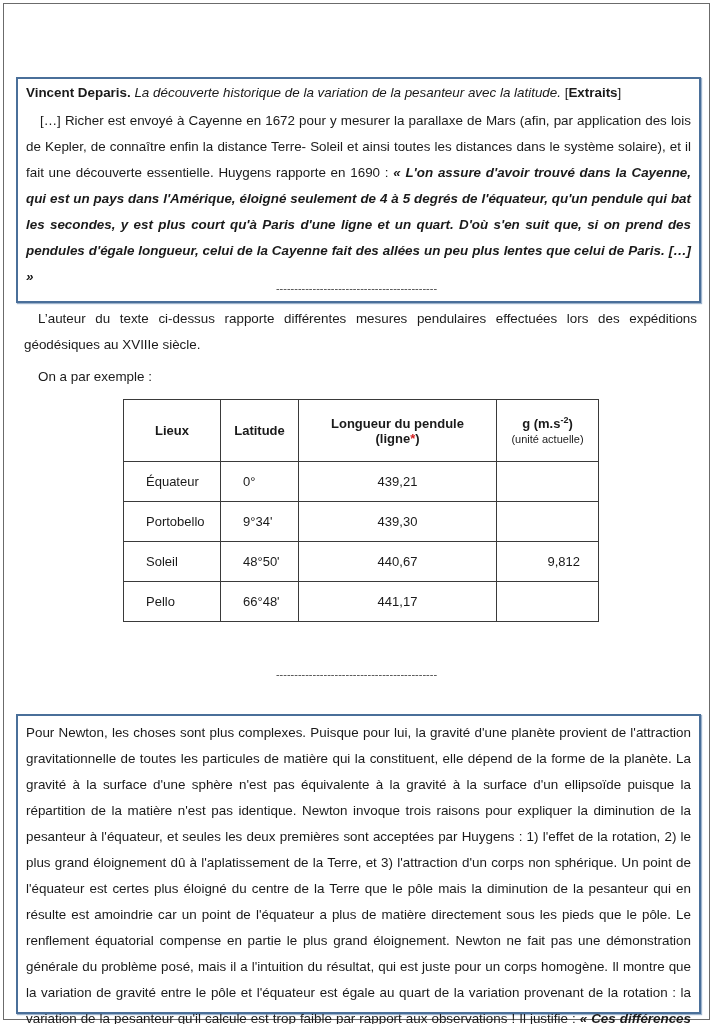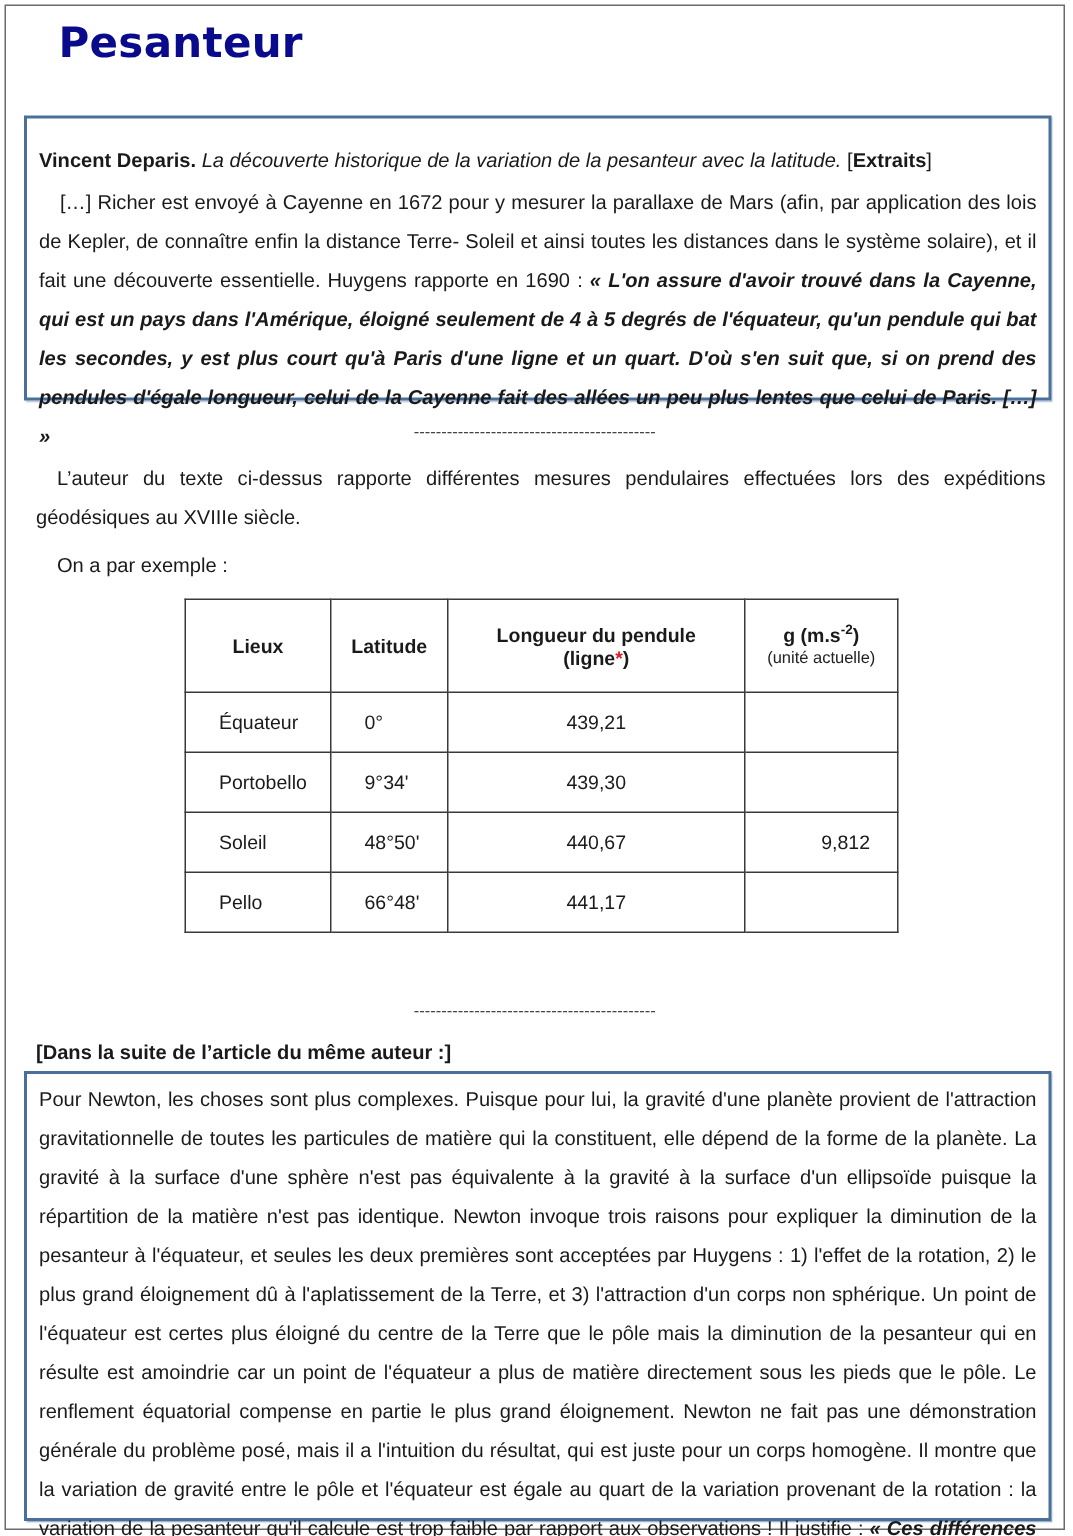--- a/index.html
+++ b/index.html
@@ -4,21 +4,21 @@
 <style>
   html, body { margin: 0; padding: 0; background: #ffffff; }
   body { width: 715px; height: 1024px; position: relative; overflow: hidden;
          font-family: "Liberation Sans", sans-serif; color: #1a1a1a; }
   .page { position: absolute; left: 3px; top: 3px; width: 707px; height: 1017px;
           border: 1px solid #6b6b6b; box-sizing: border-box; }
   .title { position: absolute; left: 35px; top: 8px; font-size: 28px; font-weight: bold;
            color: #0a0a8c; letter-spacing: 0.2px; font-family: "DejaVu Sans", sans-serif; }
   .box { position: absolute; left: 12px; width: 685px; border: 2px solid #4a6f99;
          box-shadow: 1px 1px 1px #9db3cc; box-sizing: border-box; background: #fff; }
-  .box1 { top: 73px; height: 190px; padding: 18px 8px 0 8px; }
+  .box1 { top: 73px; height: 226px; padding: 4px 8px 0 8px; }
   .box2 { top: 710px; height: 300px; padding: 4px 8px 0 8px; }
   .p { font-size: 13.4px; line-height: 26px; text-align: justify; margin: 0; }
   .src { font-size: 13.4px; line-height: 19px; }
   .src b { font-weight: bold; }
   .src i { font-style: italic; }
   .link { color: #1a1acc; text-decoration: underline; }
   .quote { font-style: italic; font-weight: bold; }
   .indent { text-indent: 14px; }
   .sep { position: absolute; left: 0; width: 100%; text-align: center; font-size: 11px;
          color: #444; letter-spacing: 0px; }
@@ -37,21 +37,20 @@
   .red { color: #d42020; }
   sup { font-size: 9px; line-height: 0; }
   .note { position: absolute; left: 115px; top: 636px; font-size: 13.4px; }
   .section-label { position: absolute; left: 20px; top: 690px; font-size: 13.4px; font-weight: bold; }
 </style>
 </head>
 <body>
 
 <div class="page">
 
-  <div class="title">Pesanteur</div>
 
   <div class="box box1">
     <div class="src">
       <b>Vincent Deparis.</b>
       <i>La découverte historique de la variation de la pesanteur avec la latitude.</i>
       <span>[</span><b>Extraits</b><span>]</span>
     </div>
     <p class="p indent" style="margin-top:6px;"><span>[…] Richer est envoyé à Cayenne en 1672 pour y mesurer la parallaxe de Mars (afin, par application des lois de Kepler, de connaître enfin la distance Terre- Soleil et ainsi toutes les distances dans le système solaire), et il fait une découverte essentielle. Huygens rapporte en 1690 : </span><span class="quote">« L'on assure d'avoir trouvé dans la Cayenne, qui est un pays dans l'Amérique, éloigné seulement de 4 à 5 degrés de l'équateur, qu'un pendule qui bat les secondes, y est plus court qu'à Paris d'une ligne et un quart. D'où s'en suit que, si on prend des pendules d'égale longueur, celui de la Cayenne fait des allées un peu plus lentes que celui de Paris. […] »</span></p>
   </div>
 
@@ -101,19 +100,18 @@
       <td class="lat">66°48'</td>
       <td class="len">441,17</td>
       <td class="g"></td>
     </tr>
   </tbody>
     </table>
 
 
   <div class="sep" style="top:664px;">--------------------------------------------</div>
 
-  <div class="section-label">[Dans la suite de l’article du même auteur :]</div>
 
   <div class="box box2">
     <p class="p"><span>Pour Newton, les choses sont plus complexes. Puisque pour lui, la gravité d'une planète provient de l'attraction gravitationnelle de toutes les particules de matière qui la constituent, elle dépend de la forme de la planète. La gravité à la surface d'une sphère n'est pas équivalente à la gravité à la surface d'un ellipsoïde puisque la répartition de la matière n'est pas identique. Newton invoque trois raisons pour expliquer la diminution de la pesanteur à l'équateur, et seules les deux premières sont acceptées par Huygens : 1) l'effet de la rotation, 2) le plus grand éloignement dû à l'aplatissement de la Terre, et 3) l'attraction d'un corps non sphérique. Un point de l'équateur est certes plus éloigné du centre de la Terre que le pôle mais la diminution de la pesanteur qui en résulte est amoindrie car un point de l'équateur a plus de matière directement sous les pieds que le pôle. Le renflement équatorial compense en partie le plus grand éloignement. Newton ne fait pas une démonstration générale du problème posé, mais il a l'intuition du résultat, qui est juste pour un corps homogène. Il montre que la variation de gravité entre le pôle et l'équateur est égale au quart de la variation provenant de la rotation : la variation de la pesanteur qu'il calcule est trop faible par rapport aux observations ! Il justifie : </span><span class="quote">« Ces différences [dans l'observation de la longueur du pendule dans différentes régions du monde] doivent être attribuées, partie aux erreurs commises dans les observations, partie à la dissemblance des parties internes de la terre, &amp; à la différente hauteur des montagnes, &amp; partie à la différente température de l'air »</span><span> […] Il envisage donc différentes influences sur les mesures pendulaires, et en particulier l'effet des irrégularités de la surface et de l'hétérogénéité du globe.</span></p>
   </div>
 
 </div>
 
 </body></html>

